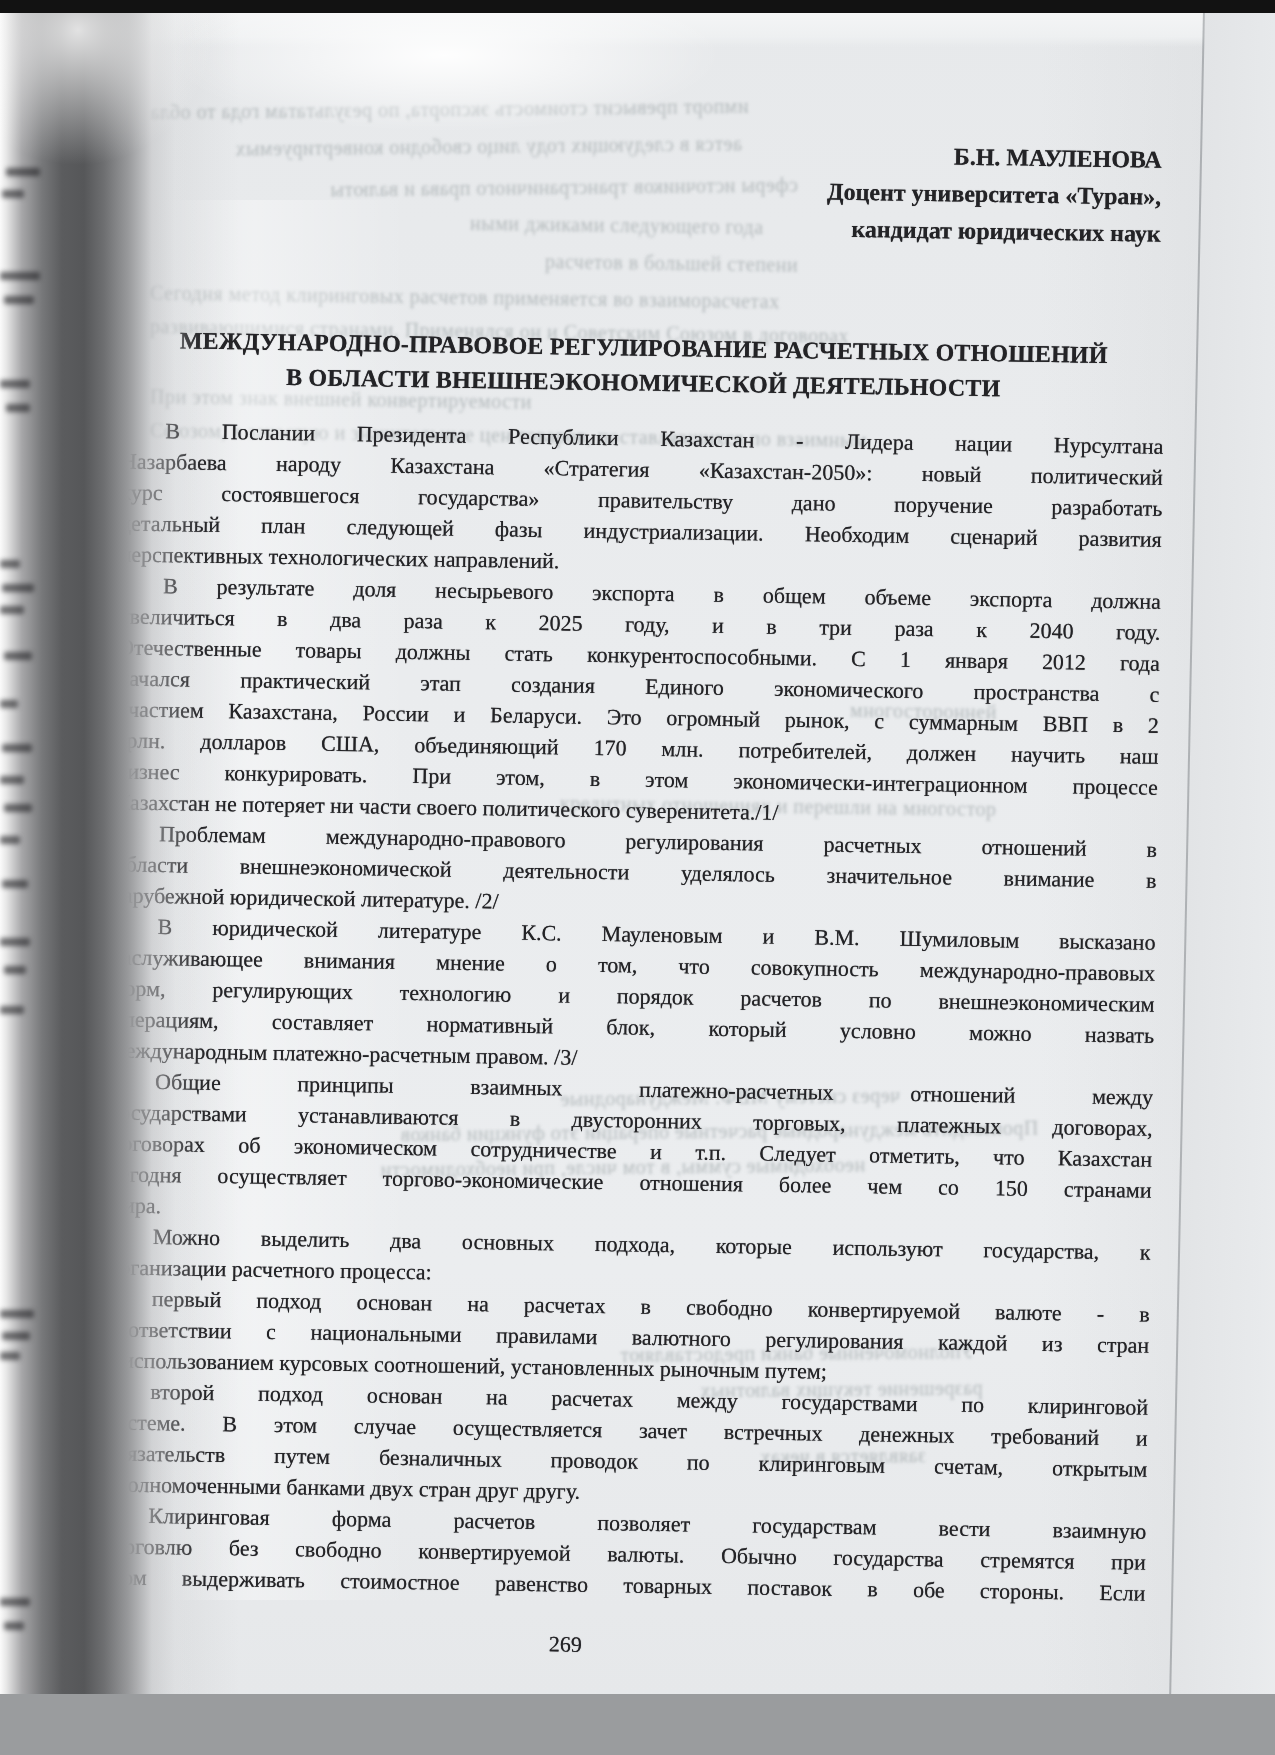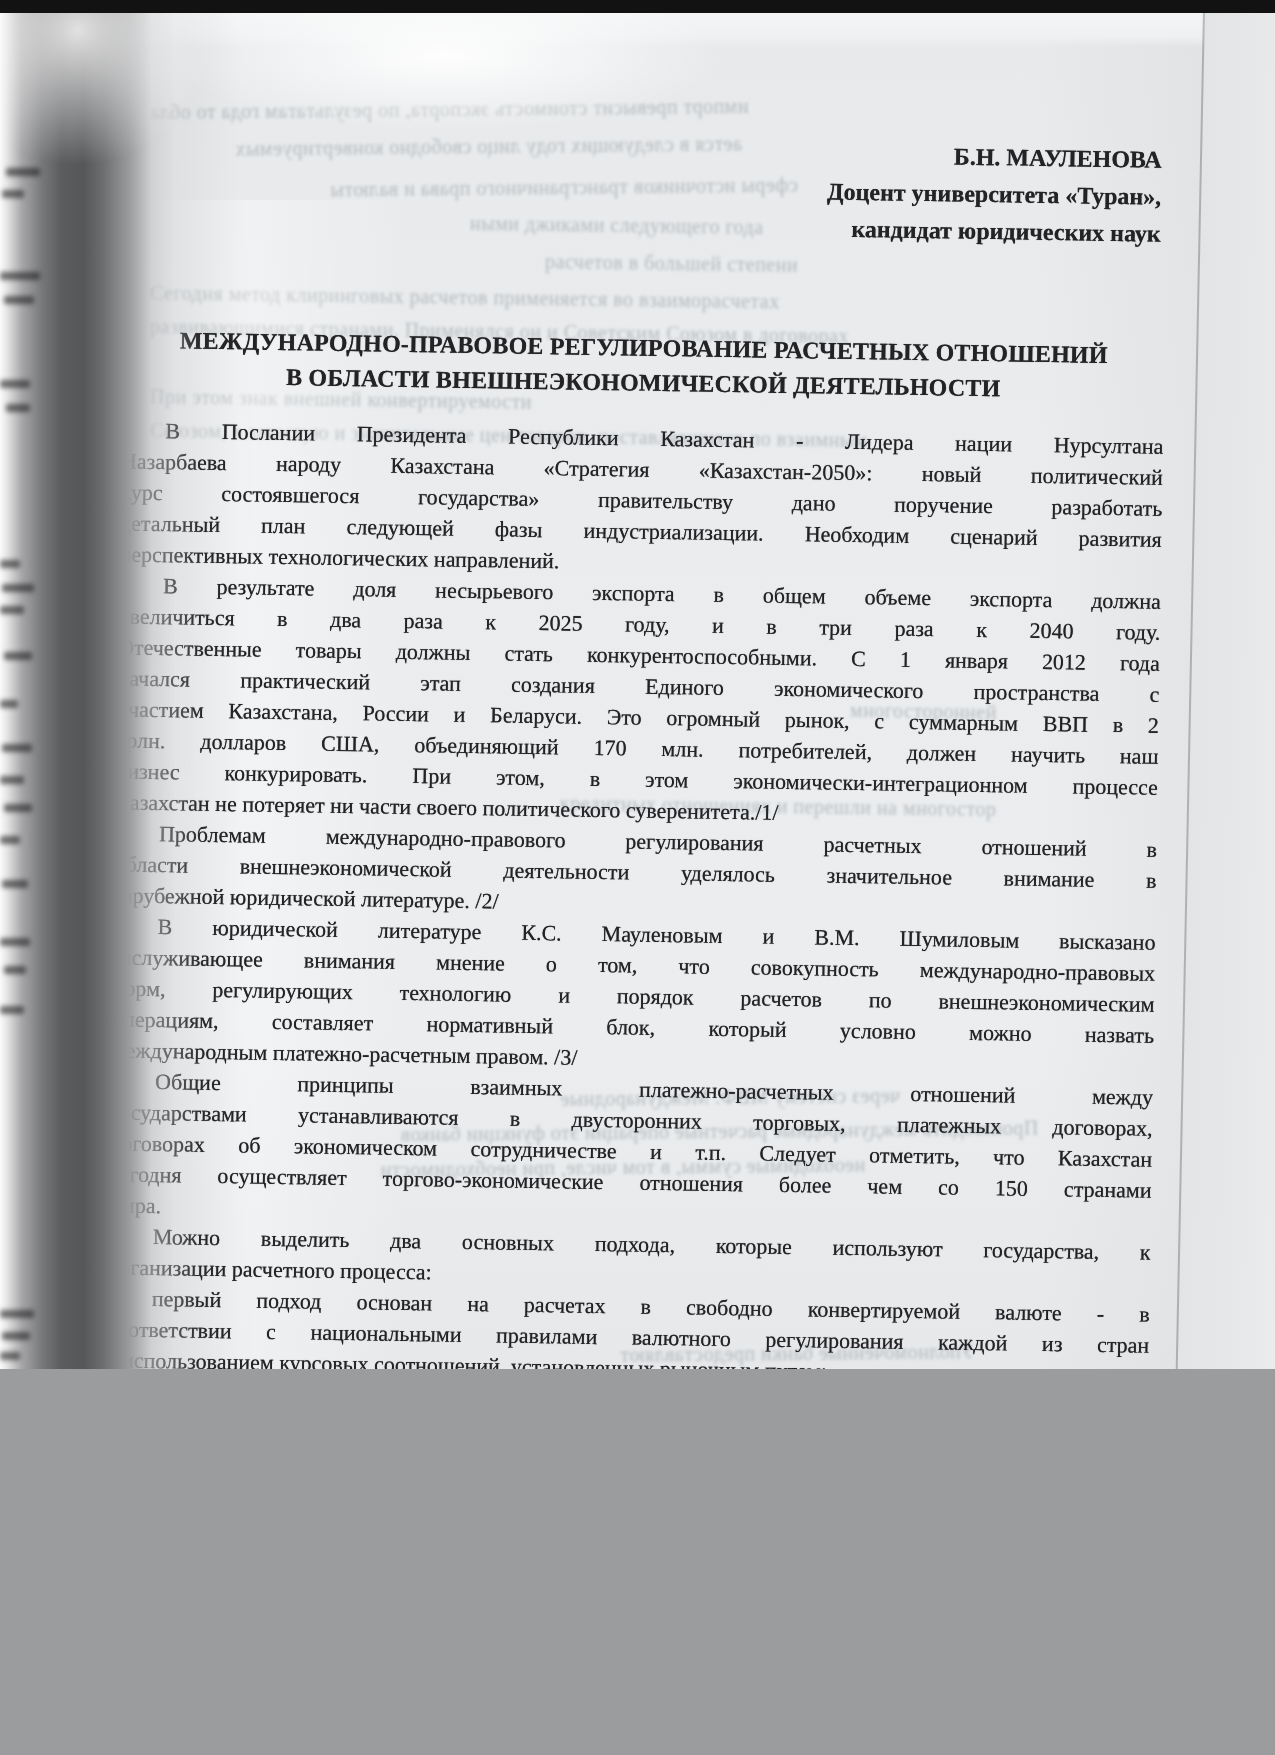--- a/index.html
+++ b/index.html
@@ -1,17 +1,17 @@
 <!DOCTYPE html>
 <html><head>
 <meta charset="utf-8">
 <style>
   html,body{margin:0;padding:0;background:#9a9c9e;}
   #canvas{
-    position:relative;width:1275px;height:1369px;overflow:hidden;
+    position:relative;width:1275px;height:1694px;overflow:hidden;
     background:linear-gradient(180deg,#e7e9eb 0%,#eaecee 40%,#ebedef 75%,#e6e8ea 100%);
     font-family:"Liberation Serif","DejaVu Serif",serif;
   }
   
   .top-strip{position:absolute;left:0;top:0;width:1275px;height:13px;background:#121212;z-index:40;}
   .top-lid{position:absolute;left:0;top:13px;width:1275px;height:34px;
     background:linear-gradient(180deg,#f4f5f6 0%,#eef0f1 70%,rgba(238,240,241,0) 100%);z-index:5;}
   .top-glare{position:absolute;left:120px;top:0px;width:720px;height:220px;z-index:6;pointer-events:none;
     background:radial-gradient(ellipse 55% 50% at 45% 25%,rgba(255,255,255,0.95),rgba(255,255,255,0) 70%);}
   .gutter{position:absolute;left:0;top:0;width:200px;height:1755px;z-index:30;pointer-events:none;

